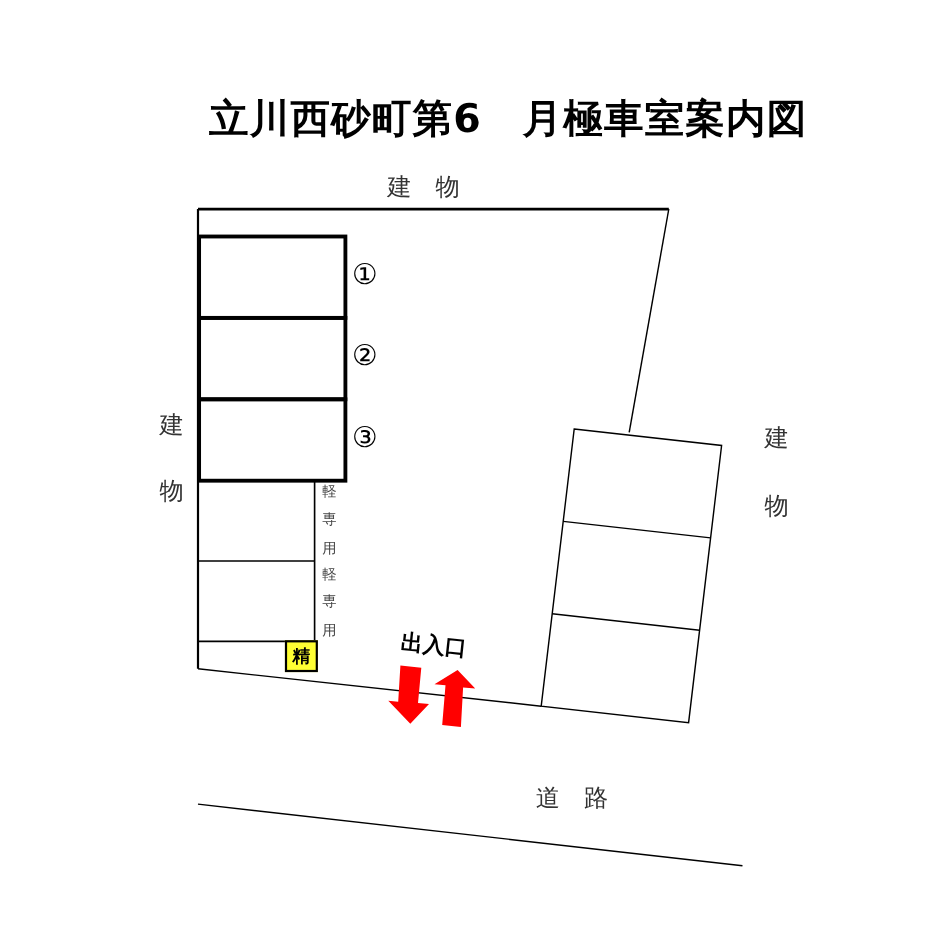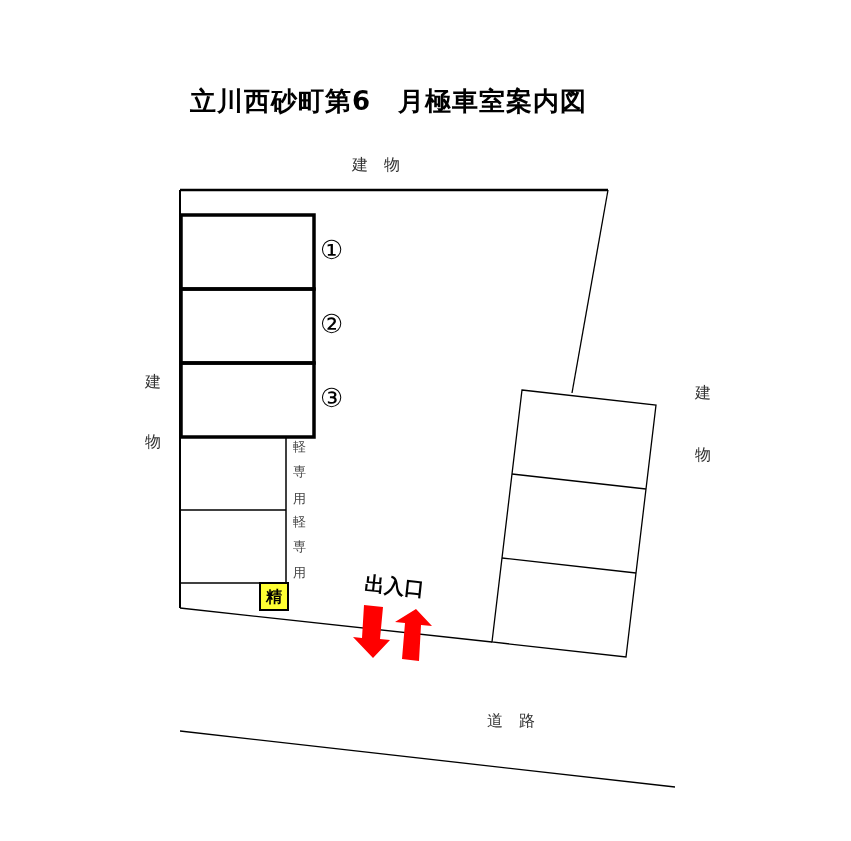--- a/index.html
+++ b/index.html
@@ -1,18 +1,18 @@
 <!DOCTYPE html>
 <html><head>
 <meta charset="utf-8">
 <style>
   html,body{margin:0;padding:0;background:#fff;}
   body{width:851px;height:841px;position:relative;overflow:hidden;font-family:"DejaVu Sans","Liberation Sans",sans-serif;}
-  .title{position:absolute;left:190px;top:84px;font-size:26px;font-weight:bold;color:#000;letter-spacing:1px;white-space:pre;}
-  .lbl{position:absolute;font-size:16px;color:#333;white-space:pre;}
+  .title{position:absolute;left:190px;top:84px;font-size:36px;font-weight:bold;color:#000;letter-spacing:1px;white-space:pre;}
+  .lbl{position:absolute;font-size:22px;color:#333;white-space:pre;}
   .num{position:absolute;font-size:26px;color:#000;}
   .small{position:absolute;font-size:13px;color:#444;}
   .entrance{position:absolute;left:366px;top:570px;font-size:20px;font-weight:bold;color:#000;transform:rotate(6deg);transform-origin:left top;white-space:pre;}
   .badge{position:absolute;left:259px;top:582px;width:26px;height:25px;background:#ffff33;border:2px solid #000;font-size:16px;font-weight:bold;color:#000;text-align:center;line-height:25px;}
   svg{position:absolute;left:0;top:0;}
 </style>
 </head>
 <body>
 
 <div class="title">立川西砂町第6　月極車室案内図</div>

